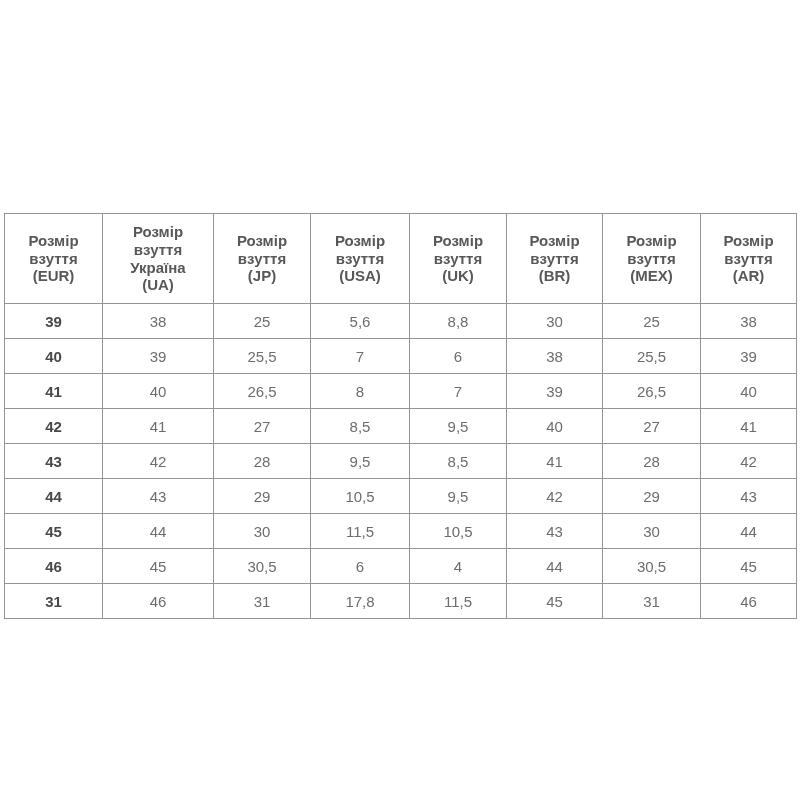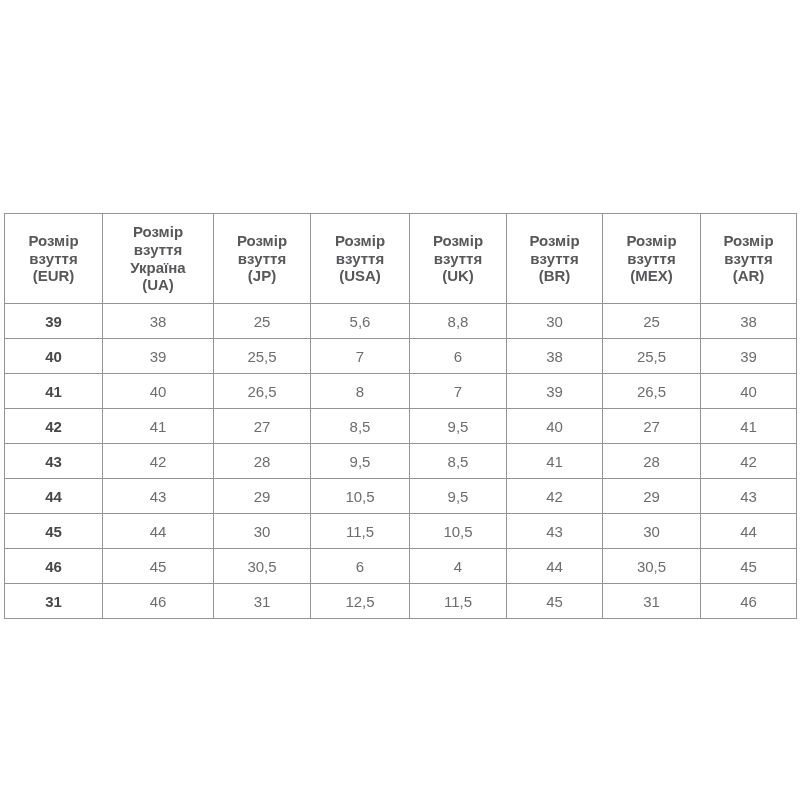--- a/index.html
+++ b/index.html
@@ -172,21 +172,21 @@
         <td>6</td>
         <td>4</td>
         <td>44</td>
         <td>30,5</td>
         <td>45</td>
       </tr>
       <tr>
         <td class="col-first">31</td>
         <td>46</td>
         <td>31</td>
-        <td>12,5</td>
+        <td>17,8</td>
         <td>11,5</td>
         <td>45</td>
         <td>31</td>
         <td>46</td>
       </tr>
     </tbody>
   </table>
 </div>
 
 </body></html>

